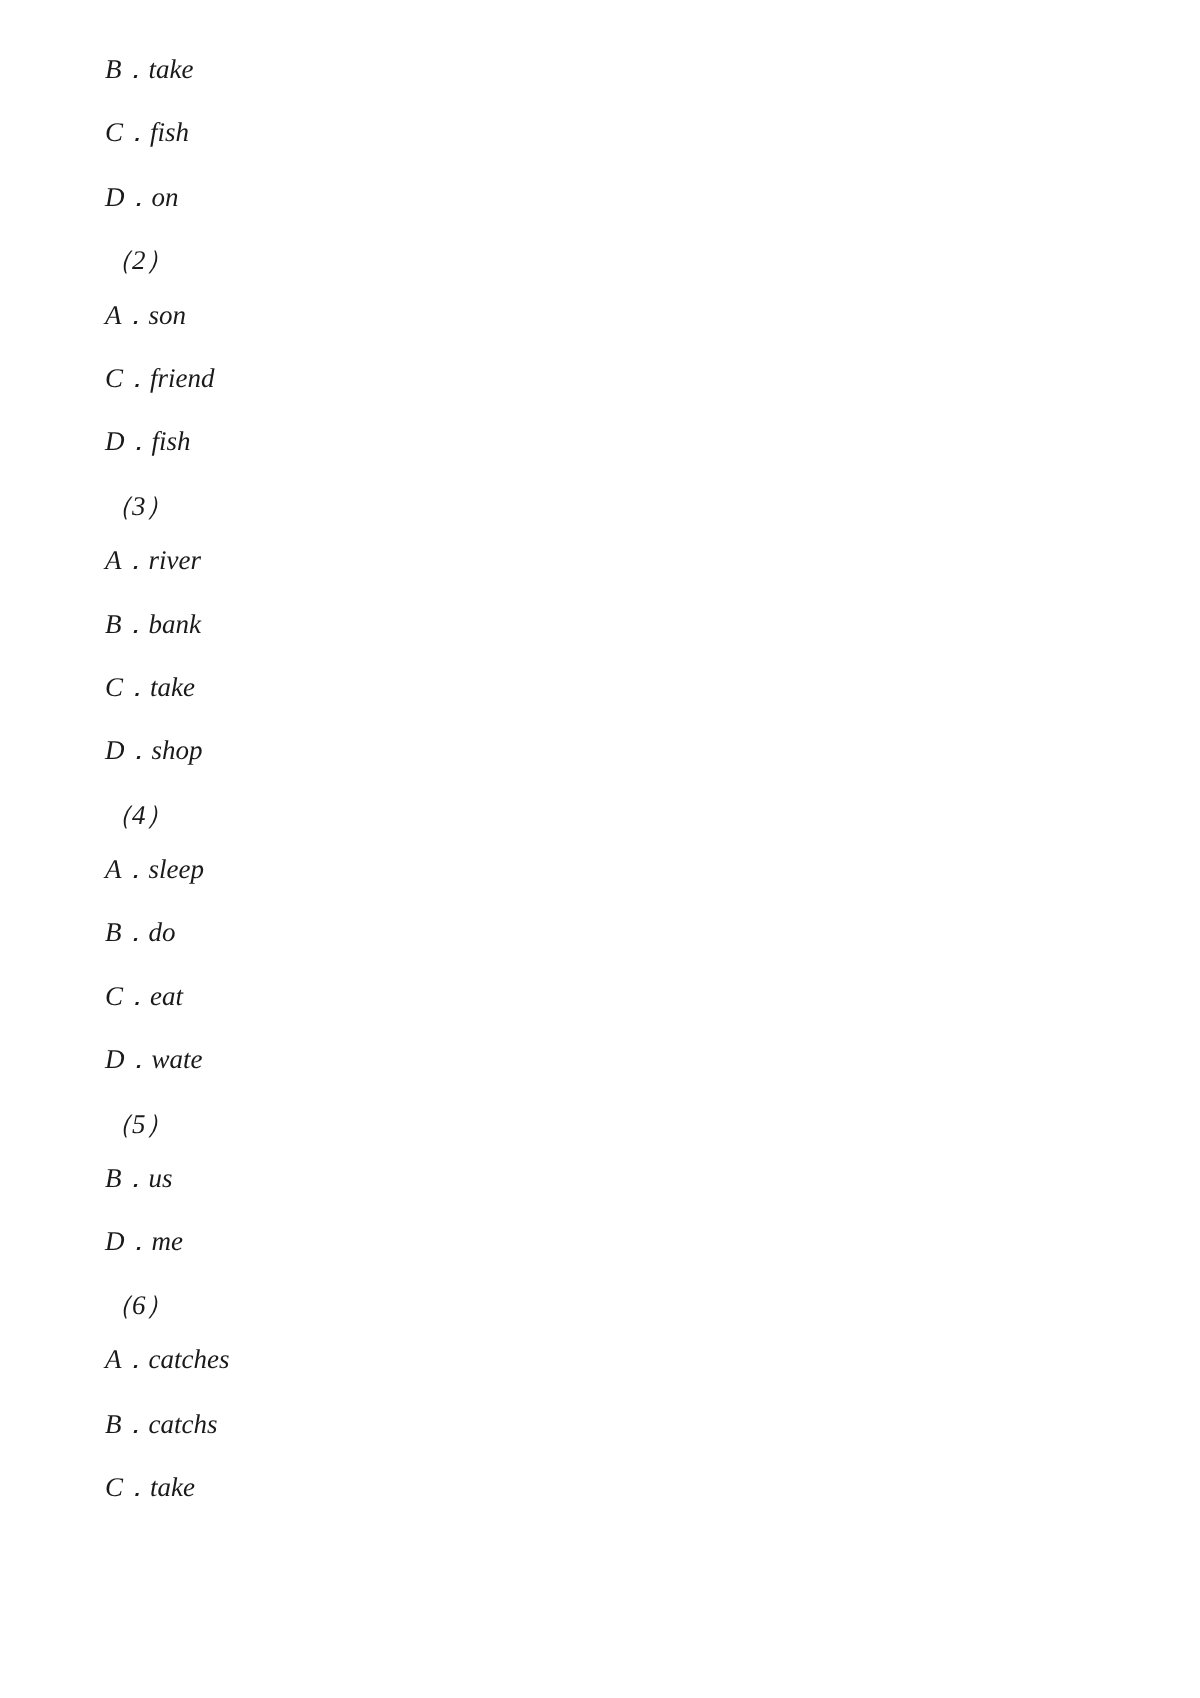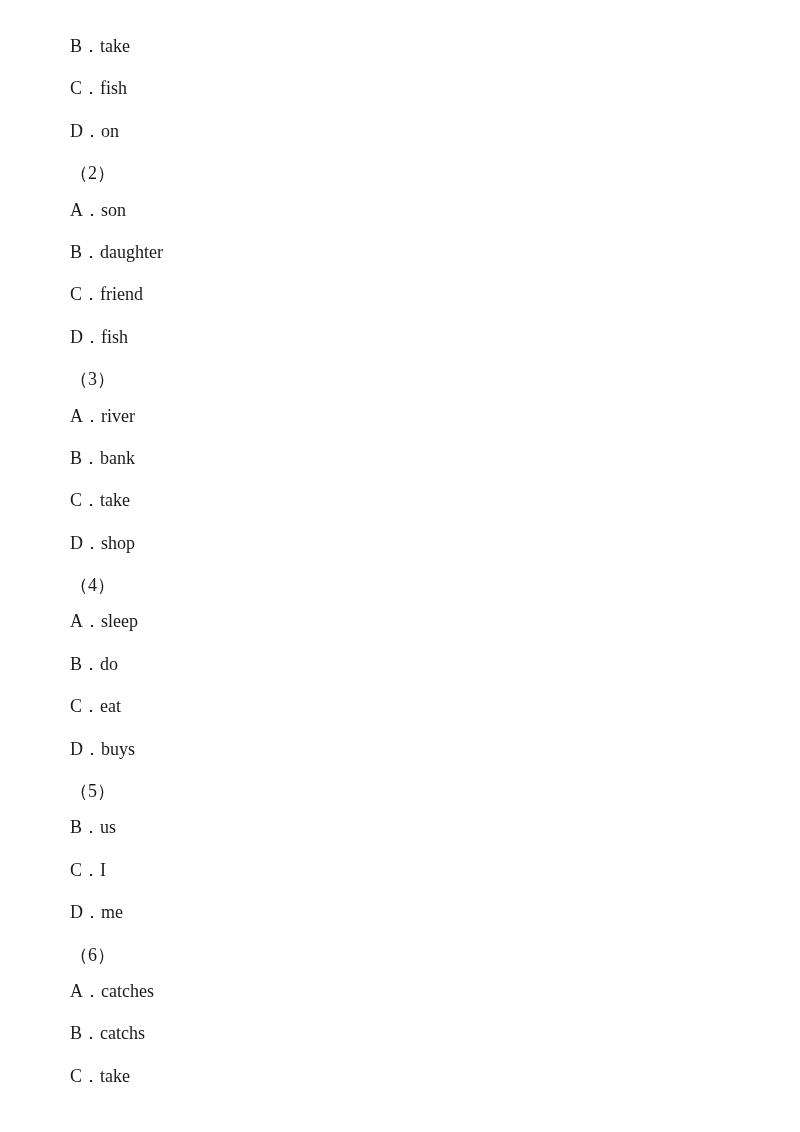--- a/index.html
+++ b/index.html
@@ -15,20 +15,21 @@
       width: 800px;
       min-height: 1132px;
       position: relative;
     }
     .content {
       padding: 30px 70px 60px 70px;
     }
     .line {
       margin-bottom: 10px;
       line-height: 1.8;
+      font-style: italic;
     }
     .section-label {
       font-size: 18px;
       margin-top: 8px;
       margin-bottom: 4px;
     }
   </style>
 </head>
 <body>
 
@@ -40,23 +41,20 @@
     <span>C．fish</span>
   </div>
   <div class="line">
     <span>D．on</span>
   </div>
   <div class="line section-label">
     <span>（2）</span>
   </div>
   <div class="line">
     <span>A．son</span>
-  </div>
-  <div class="line">
-    <span>B．daughter</span>
   </div>
   <div class="line">
     <span>C．friend</span>
   </div>
   <div class="line">
     <span>D．fish</span>
   </div>
   <div class="line section-label">
     <span>（3）</span>
   </div>
@@ -78,30 +76,27 @@
   <div class="line">
     <span>A．sleep</span>
   </div>
   <div class="line">
     <span>B．do</span>
   </div>
   <div class="line">
     <span>C．eat</span>
   </div>
   <div class="line">
-    <span>D．buys</span>
+    <span>D．wate</span>
   </div>
   <div class="line section-label">
     <span>（5）</span>
   </div>
   <div class="line">
     <span>B．us</span>
-  </div>
-  <div class="line">
-    <span>C．I</span>
   </div>
   <div class="line">
     <span>D．me</span>
   </div>
   <div class="line section-label">
     <span>（6）</span>
   </div>
   <div class="line">
     <span>A．catches</span>
   </div>

